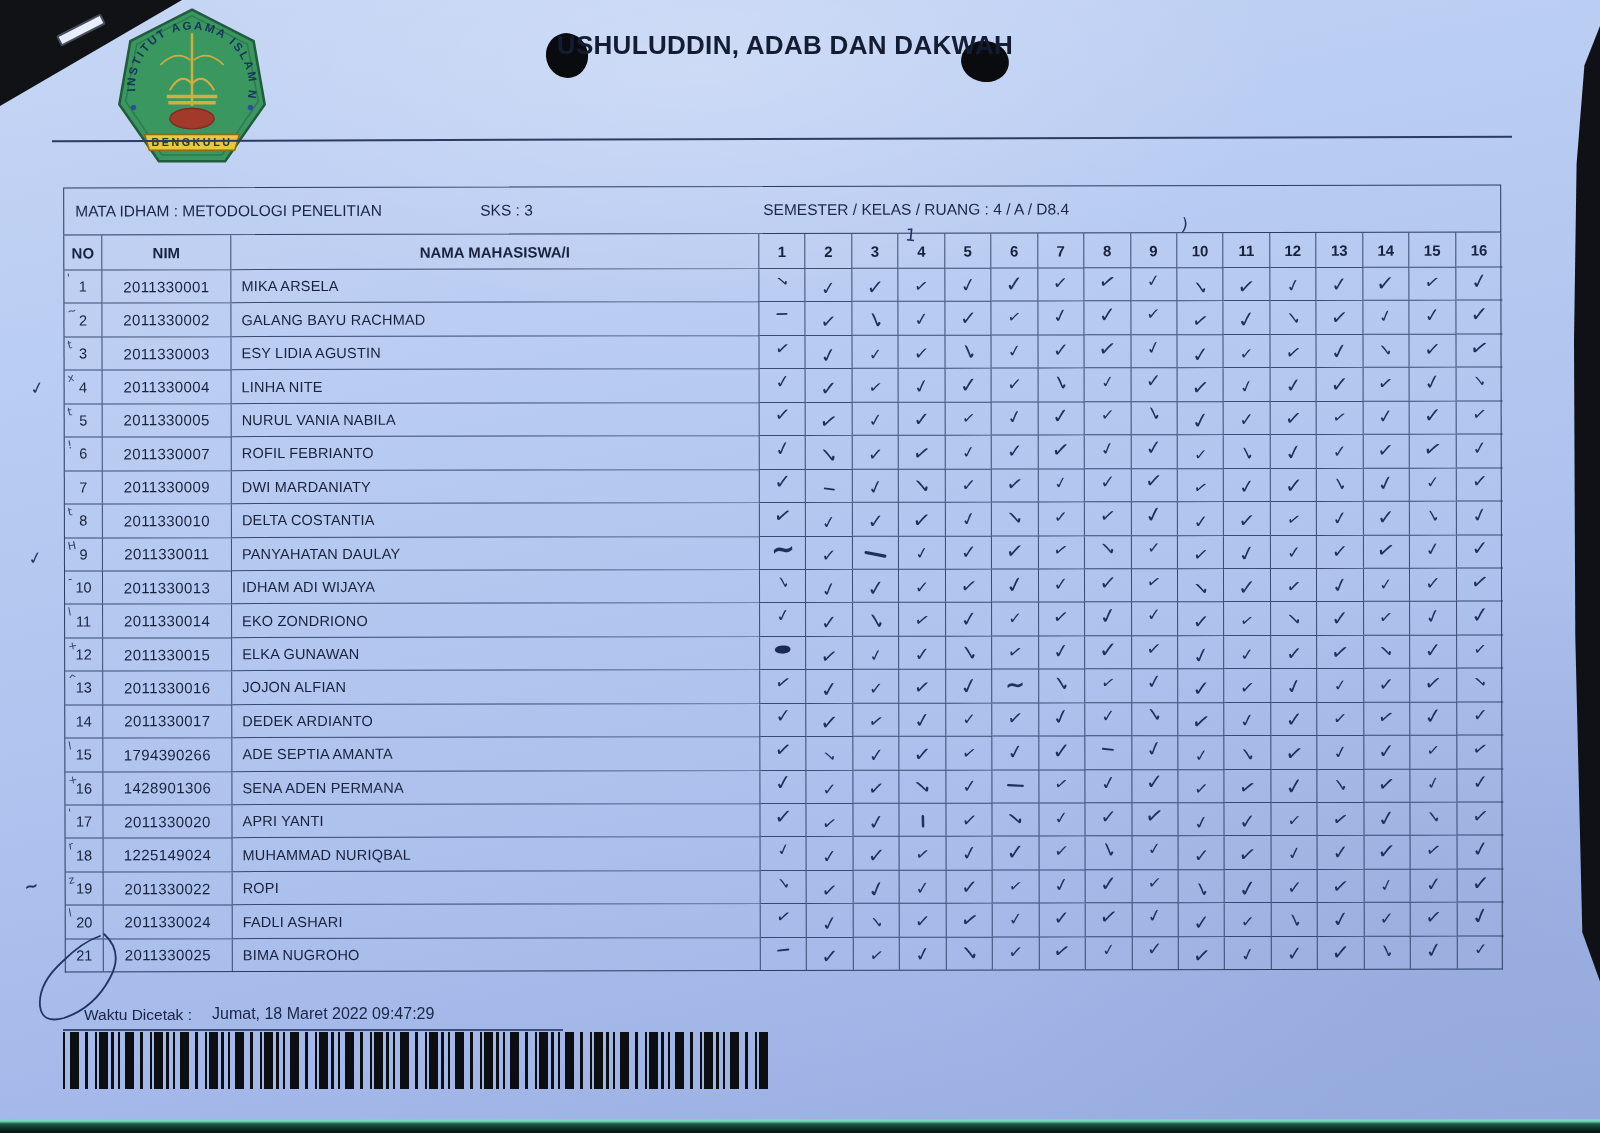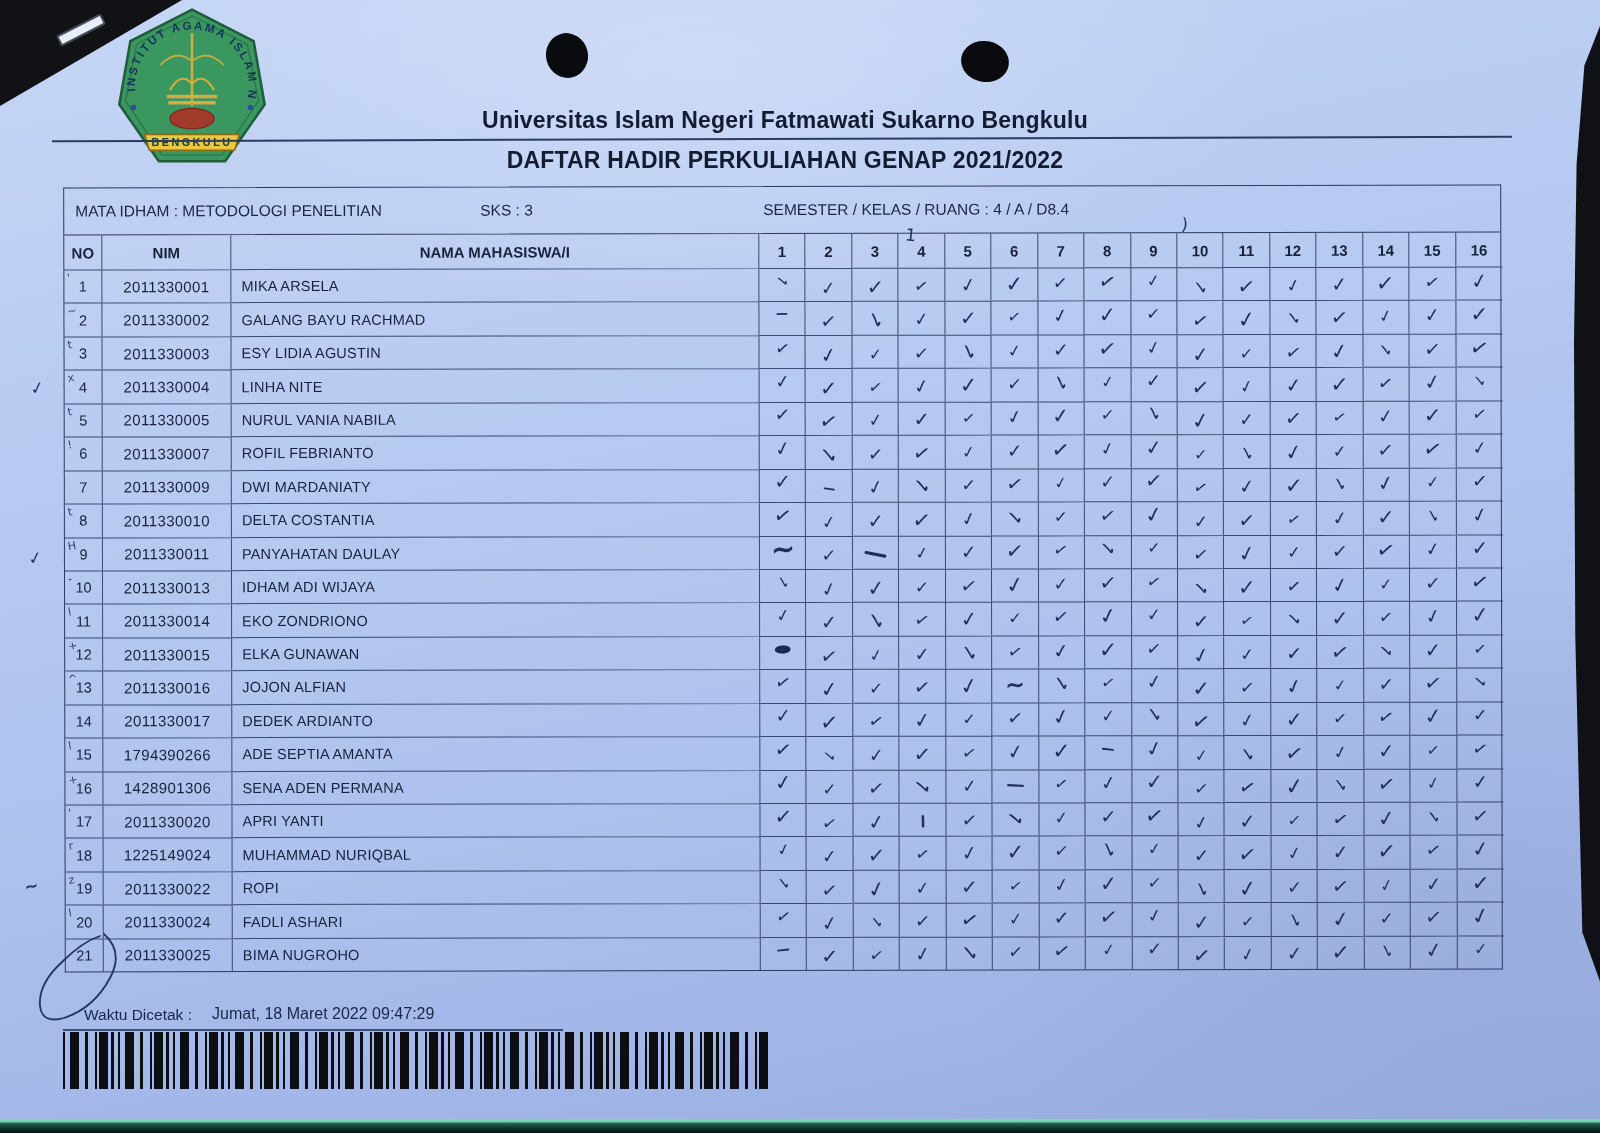--- a/index.html
+++ b/index.html
@@ -100,23 +100,22 @@
       <path d="M30,36 Q40,26 49,33 M51,33 Q60,26 70,36" stroke-width="1"></path>
     </g>
     <ellipse cx="50" cy="70" rx="14" ry="6.5" fill="#a23a2c" stroke="#7c2a20" stroke-width=".8"></ellipse>
     <circle cx="13" cy="63" r="1.7" fill="#2b4fa0"></circle>
       <circle cx="87" cy="63" r="1.7" fill="#2b4fa0"></circle>
     <polygon points="20,80 80,80 77,90 23,90" fill="#e7c83e" stroke="#8a6b1a" stroke-width="1"></polygon>
     <text x="50" y="87.4" font-size="6.8" font-weight="bold" fill="#17422c" text-anchor="middle" letter-spacing="1.6" font-family="Liberation Sans,sans-serif">BENGKULU</text>
   </svg>
 
   
-  <div class="hdr hdr-3">Universitas Islam Negeri Fatmawati Sukarno Bengkulu</div>
+  <div class="hdr hdr-1">USHULUDDIN, ADAB DAN DAKWAH</div>
   <div class="rule"></div>
-  <div class="doc-title">DAFTAR HADIR PERKULIAHAN GENAP 2021/2022</div>
 
   
   <div class="sheet">
     <div class="infobox">
       <span class="ib-mk">MATA IDHAM : METODOLOGI PENELITIAN</span>
       <span class="ib-sks">SKS : 3</span>
       <span class="ib-sem">SEMESTER / KELAS / RUANG : 4 / A / D8.4</span>
       <span id="strayHost">
           <span class="annot" style="left: 841px; top: 24px; font-size: 17px; transform: rotate(6deg);">1</span>
           <span class="annot" style="left: 1117px; top: 14px; font-size: 17px; transform: rotate(6deg);">)</span>

